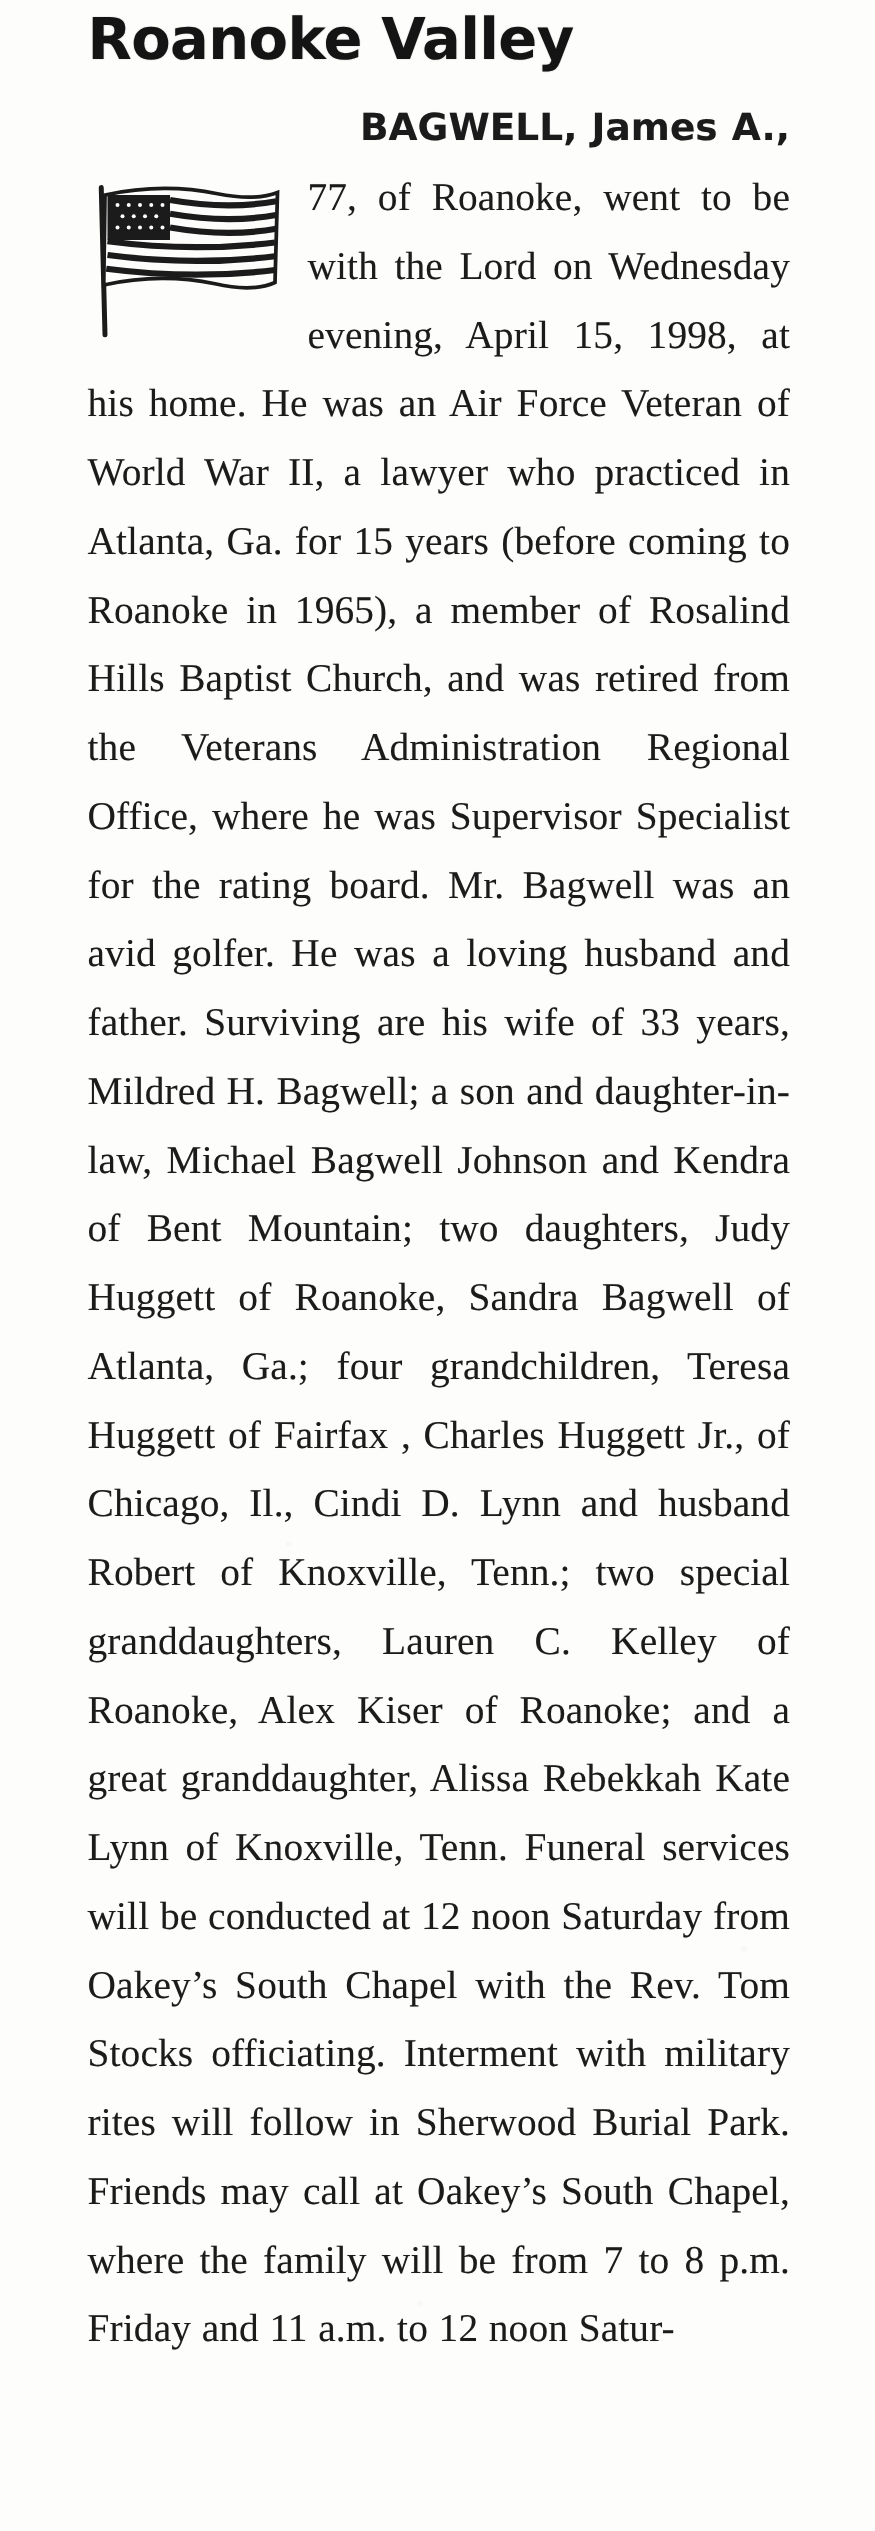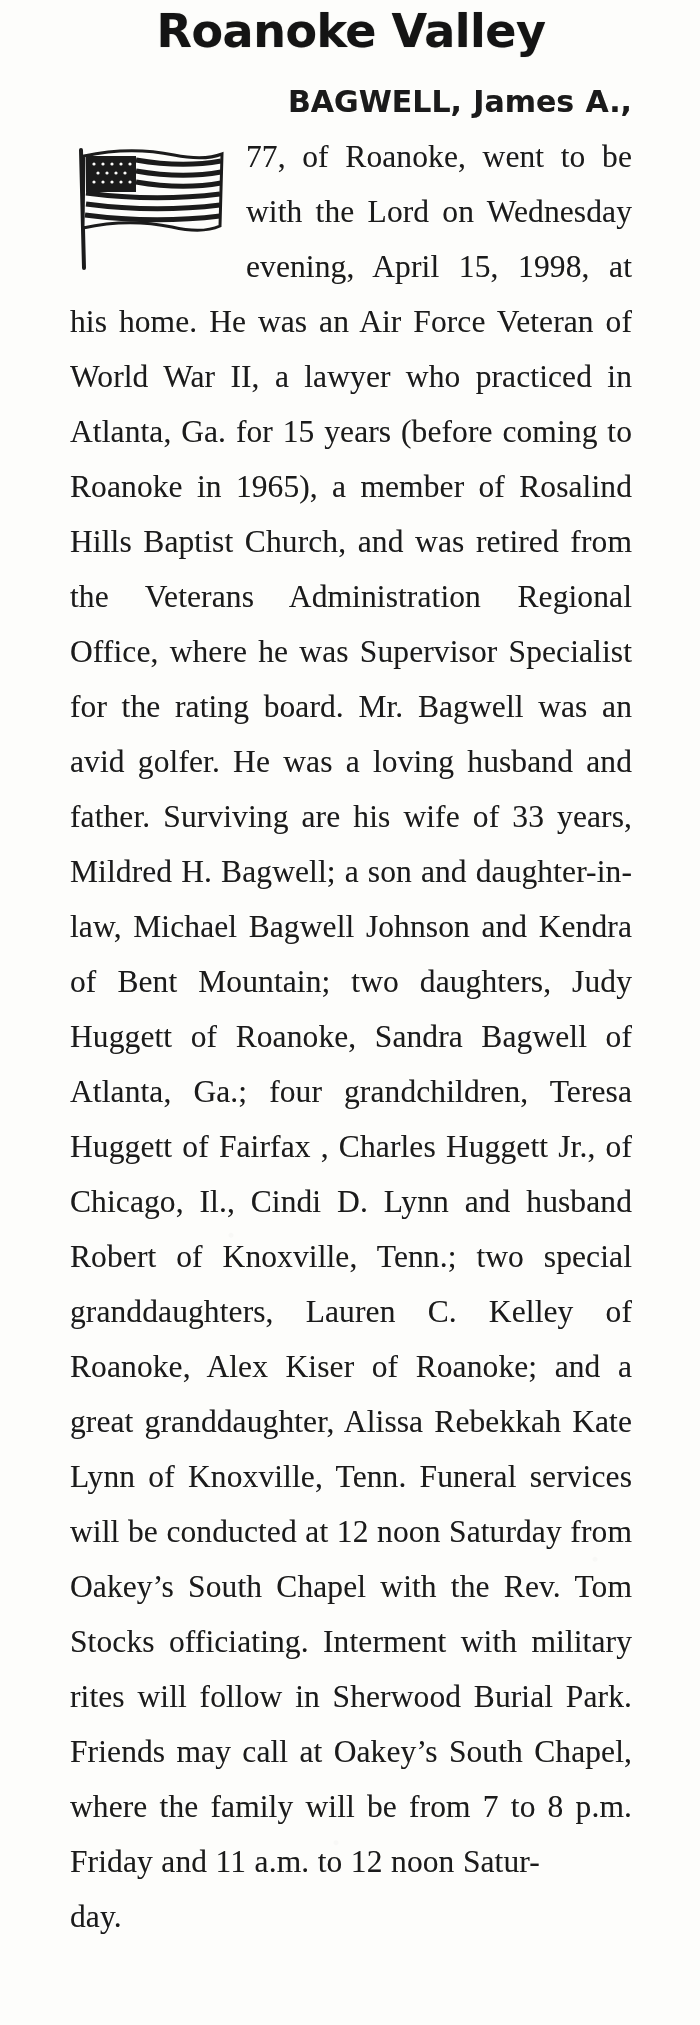--- a/index.html
+++ b/index.html
@@ -39,21 +39,20 @@
     font-weight: 700;
     font-size: 46px;
     line-height: 50px;
     letter-spacing: -0.5px;
     color: #141414;
     margin: 0 0 18px 0;
     padding: 0;
     text-rendering: optimizeLegibility;
     
     text-shadow: 0 0 1px rgba(0,0,0,0.35);
-    text-align: center;
   }
   .obit {
     font-size: 31.5px;
     line-height: 55px;
     color: #1b1b1b;
     text-align: justify;
     text-justify: inter-word;
     word-spacing: 0.5px;
     letter-spacing: 0.1px;
     margin: 0;
@@ -131,16 +130,15 @@
                 <circle cx="51" cy="62" r="1.6"></circle>
               <circle cx="60" cy="62" r="1.6"></circle>
             </g>
           </g>
         </svg>
       </span>
 
       <span class="indent"></span><span class="lead-name">BAGWELL, James A.,</span><span> 77, of Roanoke, went to be with the Lord on Wednesday evening, April 15, 1998, at his home. He was an Air Force Veteran of World War II, a lawyer who practiced in Atlanta, Ga. for 15 years (before coming to Roanoke in 1965), a member of Rosalind Hills Baptist Church, and was retired from the Veterans Administration Regional Office, where he was Supervisor Specialist for the rating board. Mr. Bagwell was an avid golfer. He was a loving husband and father. Surviving are his wife of 33 years, Mildred H. Bagwell; a son and daughter-in-law, Michael Bagwell Johnson and Kendra of Bent Mountain; two daughters, Judy Huggett of Roanoke, Sandra Bagwell of Atlanta, Ga.; four grandchildren, Teresa Huggett of Fairfax , Charles Huggett Jr., of Chicago, Il., Cindi D. Lynn and husband Robert of Knoxville, Tenn.; two special granddaughters, Lauren C. Kelley of Roanoke, Alex Kiser of Roanoke; and a great granddaughter, Alissa Rebekkah Kate Lynn of Knoxville, Tenn. Funeral services will be conducted at 12 noon Saturday from Oakey’s South Chapel with the Rev. Tom Stocks officiating. Interment with military rites will follow in Sherwood Burial Park. Friends may call at Oakey’s South Chapel, where the family will be from 7 to 8 p.m. Friday and 11 a.m. to 12 noon Satur-</span>
     </div>
 
-    <div class="obit tail">day.</div>
 
   </div>
 </div>
 
 </body></html>

